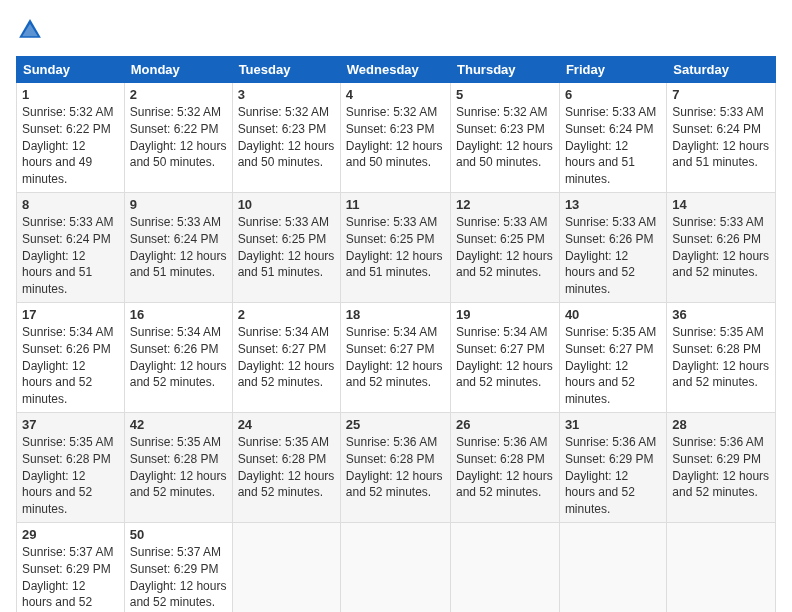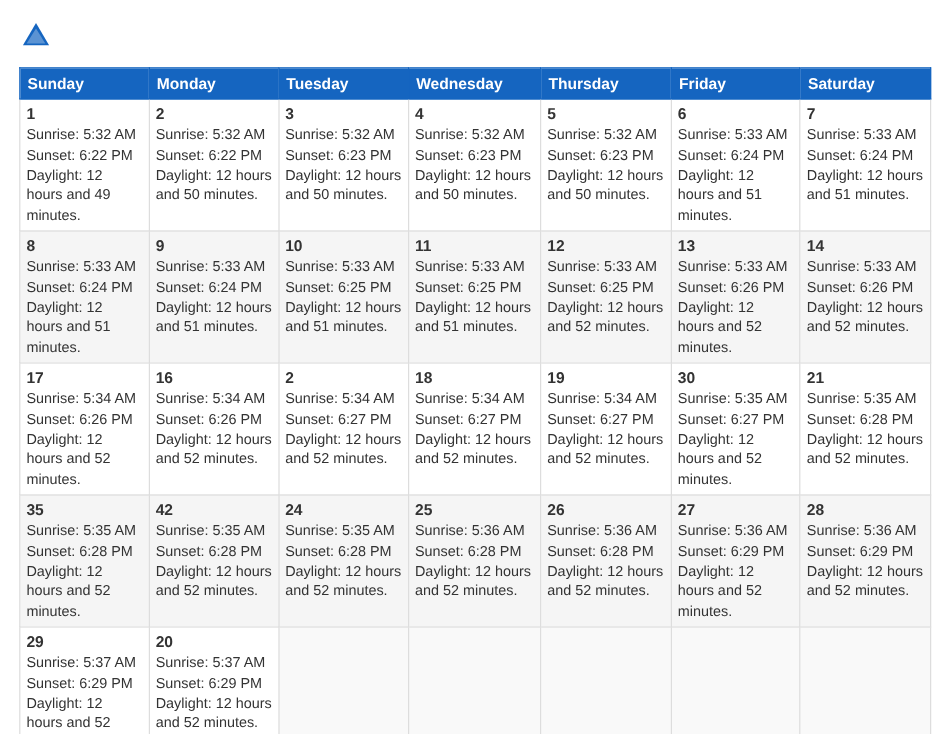--- a/index.html
+++ b/index.html
@@ -202,65 +202,65 @@
           </td>
           <td>
             <span class="day-num">18</span>
 <div class="day-info">Sunrise: 5:34 AM<br>Sunset: 6:27 PM<br>Daylight: 12 hours and 52 minutes.</div>
           </td>
           <td>
             <span class="day-num">19</span>
 <div class="day-info">Sunrise: 5:34 AM<br>Sunset: 6:27 PM<br>Daylight: 12 hours and 52 minutes.</div>
           </td>
           <td>
-            <span class="day-num">30</span>
+            <span class="day-num">40</span>
 <div class="day-info">Sunrise: 5:35 AM<br>Sunset: 6:27 PM<br>Daylight: 12 hours and 52 minutes.</div>
           </td>
           <td>
-            <span class="day-num">21</span>
-<div class="day-info">Sunrise: 5:35 AM<br>Sunset: 6:28 PM<br>Daylight: 12 hours and 52 minutes.</div>
-          </td>
-        </tr>
-        <tr>
-          <td>
-            <span class="day-num">35</span>
+            <span class="day-num">36</span>
+<div class="day-info">Sunrise: 5:35 AM<br>Sunset: 6:28 PM<br>Daylight: 12 hours and 52 minutes.</div>
+          </td>
+        </tr>
+        <tr>
+          <td>
+            <span class="day-num">37</span>
 <div class="day-info">Sunrise: 5:35 AM<br>Sunset: 6:28 PM<br>Daylight: 12 hours and 52 minutes.</div>
           </td>
           <td>
             <span class="day-num">42</span>
 <div class="day-info">Sunrise: 5:35 AM<br>Sunset: 6:28 PM<br>Daylight: 12 hours and 52 minutes.</div>
           </td>
           <td>
             <span class="day-num">24</span>
 <div class="day-info">Sunrise: 5:35 AM<br>Sunset: 6:28 PM<br>Daylight: 12 hours and 52 minutes.</div>
           </td>
           <td>
             <span class="day-num">25</span>
 <div class="day-info">Sunrise: 5:36 AM<br>Sunset: 6:28 PM<br>Daylight: 12 hours and 52 minutes.</div>
           </td>
           <td>
             <span class="day-num">26</span>
 <div class="day-info">Sunrise: 5:36 AM<br>Sunset: 6:28 PM<br>Daylight: 12 hours and 52 minutes.</div>
           </td>
           <td>
-            <span class="day-num">27</span>
+            <span class="day-num">31</span>
 <div class="day-info">Sunrise: 5:36 AM<br>Sunset: 6:29 PM<br>Daylight: 12 hours and 52 minutes.</div>
           </td>
           <td>
             <span class="day-num">28</span>
 <div class="day-info">Sunrise: 5:36 AM<br>Sunset: 6:29 PM<br>Daylight: 12 hours and 52 minutes.</div>
           </td>
         </tr>
         <tr>
           <td>
             <span class="day-num">29</span>
 <div class="day-info">Sunrise: 5:37 AM<br>Sunset: 6:29 PM<br>Daylight: 12 hours and 52 minutes.</div>
           </td>
           <td>
-            <span class="day-num">20</span>
+            <span class="day-num">50</span>
 <div class="day-info">Sunrise: 5:37 AM<br>Sunset: 6:29 PM<br>Daylight: 12 hours and 52 minutes.</div>
           </td>
           <td class="empty-cell"></td>
           <td class="empty-cell"></td>
           <td class="empty-cell"></td>
           <td class="empty-cell"></td>
           <td class="empty-cell"></td>
         </tr>
       </tbody>
   </table>

